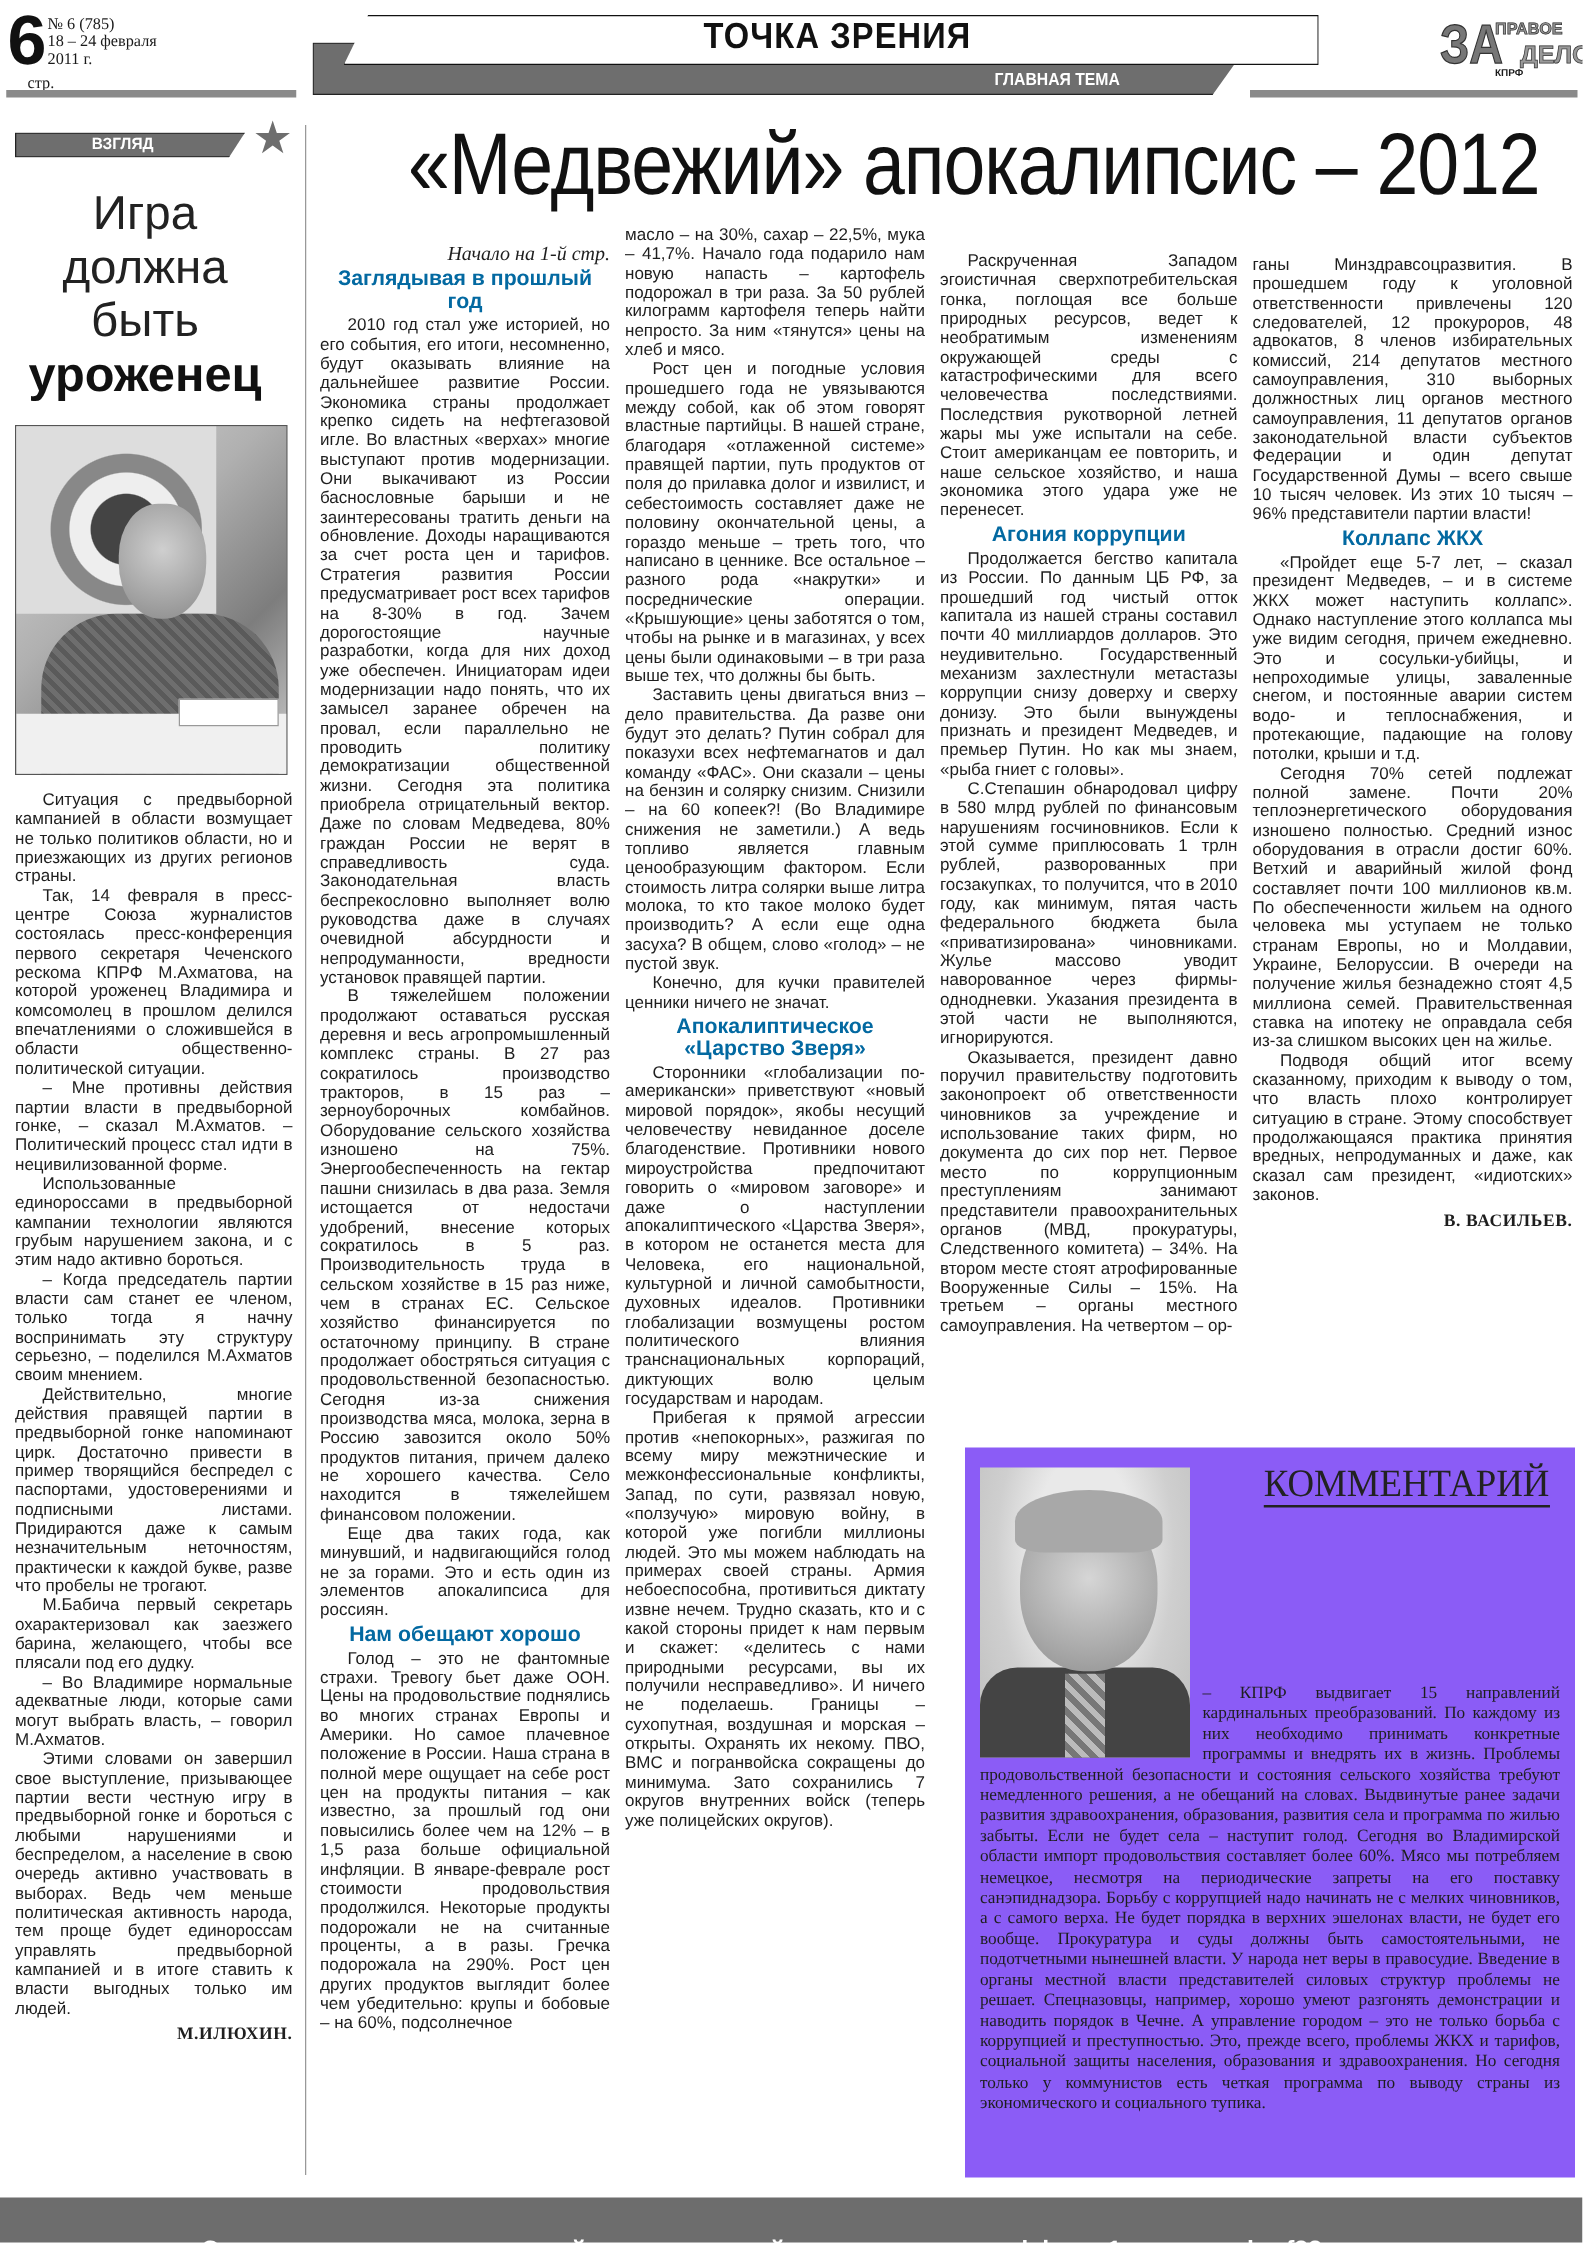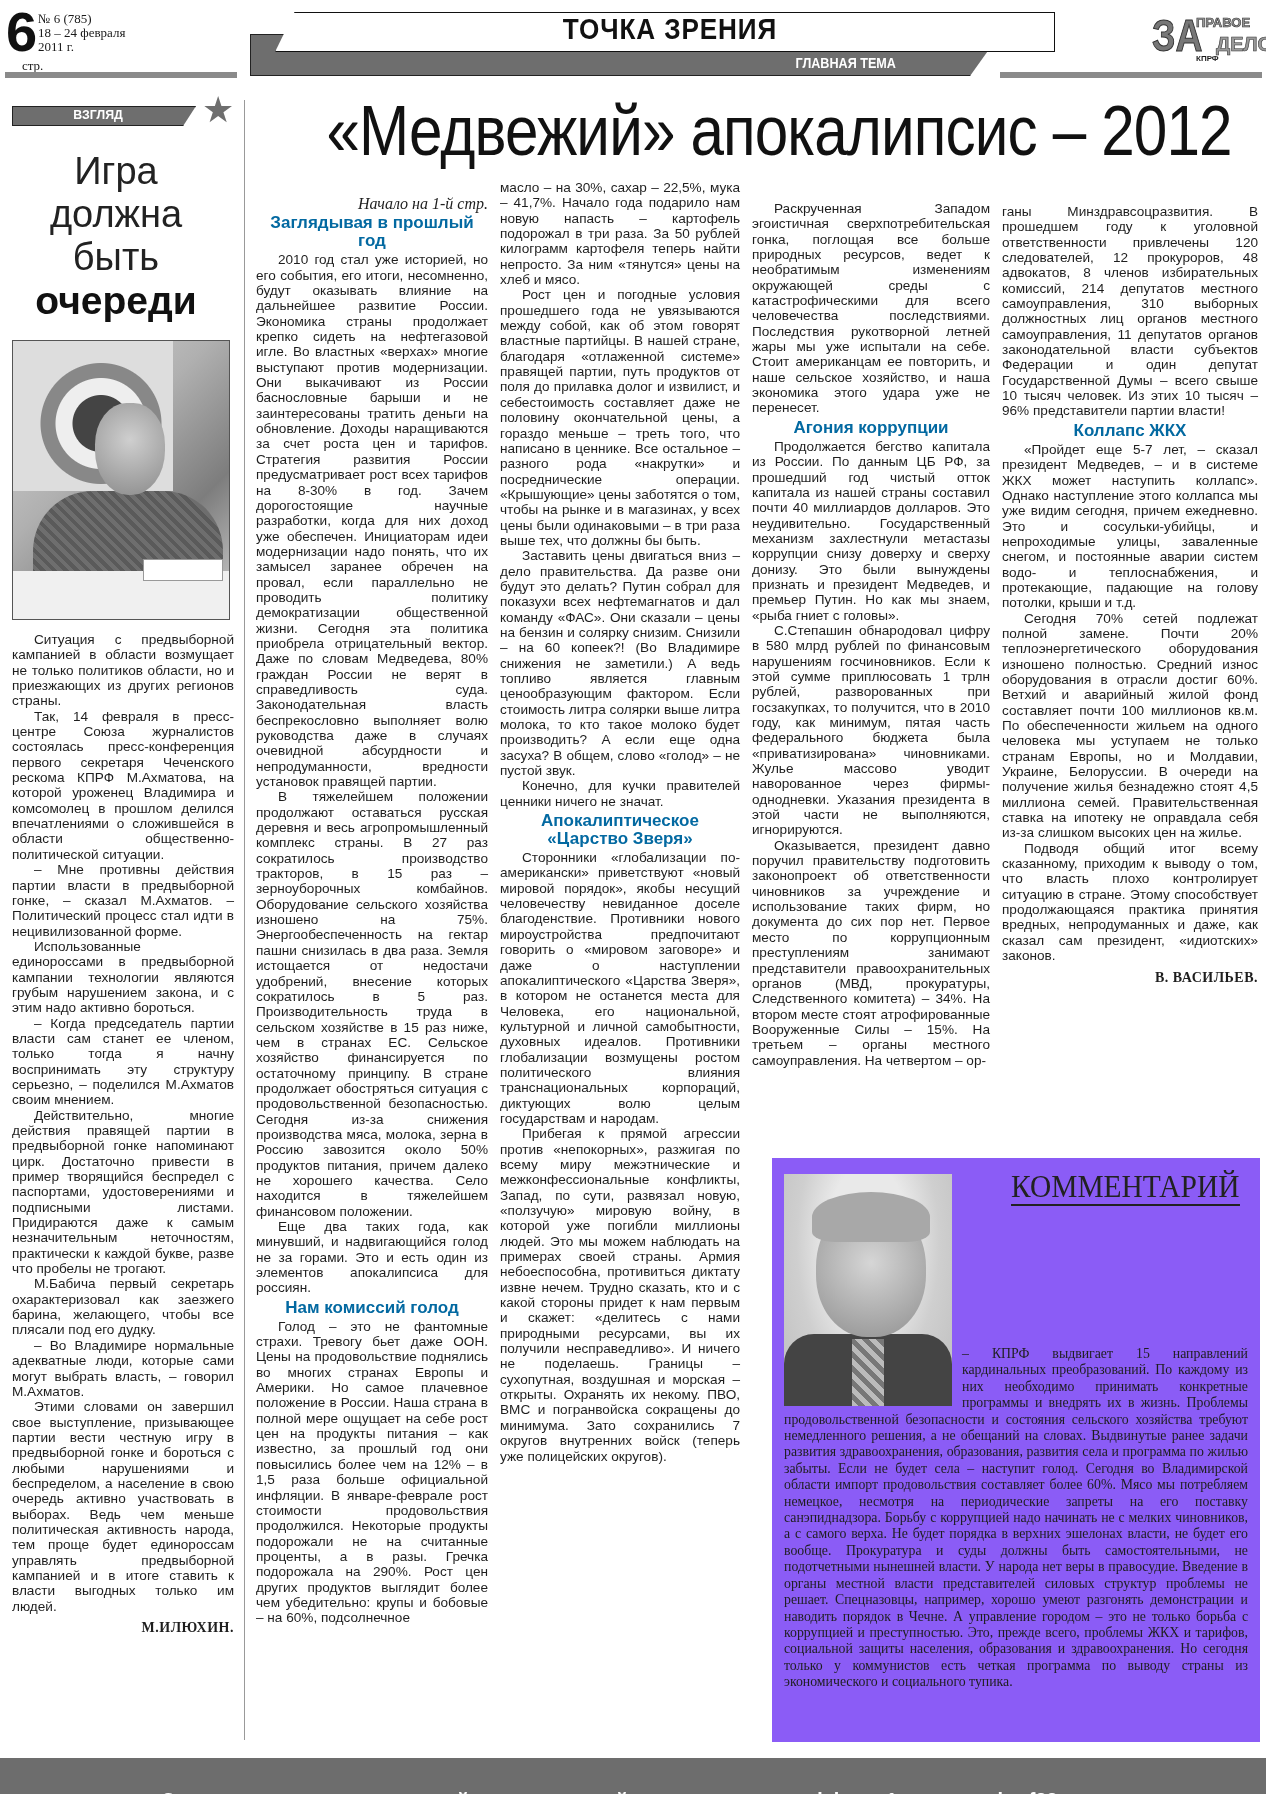--- a/index.html
+++ b/index.html
@@ -93,21 +93,21 @@
 </div>
 
 <div class="vzglyad-tag"></div>
 <div class="vzglyad-label">ВЗГЛЯД</div>
 <div class="star">★</div>
 
 <div class="left-headline">
   <div>Игра</div>
   <div>должна</div>
   <div>быть</div>
-  <b>очереди</b>
+  <b>уроженец</b>
 </div>
 
 <div class="photo1">
   <div class="poster"></div>
   <div class="man-body"></div>
   <div class="man-head"></div>
   <div class="desk"></div>
   <div class="nameplate"></div>
 </div>
 
@@ -127,21 +127,21 @@
 <div class="vrule"></div>
 
 <div class="main-headline">«Медвежий» апокалипсис – 2012</div>
 
 <div class="col col-1">
   <p class="continued">Начало на 1-й стр.</p>
   <h3>Заглядывая в прошлый год</h3>
   <p>2010 год стал уже историей, но его события, его итоги, несомненно, будут оказывать влияние на дальнейшее развитие России. Экономика страны продолжает крепко сидеть на нефтегазовой игле. Во властных «верхах» многие выступают против модернизации. Они выкачивают из России баснословные барыши и не заинтересованы тратить деньги на обновление. Доходы наращиваются за счет роста цен и тарифов. Стратегия развития России предусматривает рост всех тарифов на 8-30% в год. Зачем дорогостоящие научные разработки, когда для них доход уже обеспечен. Инициаторам идеи модернизации надо понять, что их замысел заранее обречен на провал, если параллельно не проводить политику демократизации общественной жизни. Сегодня эта политика приобрела отрицательный вектор. Даже по словам Медведева, 80% граждан России не верят в справедливость суда. Законодательная власть беспрекословно выполняет волю руководства даже в случаях очевидной абсурдности и непродуманности, вредности установок правящей партии.</p>
   <p>В тяжелейшем положении продолжают оставаться русская деревня и весь агропромышленный комплекс страны. В 27 раз сократилось производство тракторов, в 15 раз – зерноуборочных комбайнов. Оборудование сельского хозяйства изношено на 75%. Энергообеспеченность на гектар пашни снизилась в два раза. Земля истощается от недостачи удобрений, внесение которых сократилось в 5 раз. Производительность труда в сельском хозяйстве в 15 раз ниже, чем в странах ЕС. Сельское хозяйство финансируется по остаточному принципу. В стране продолжает обостряться ситуация с продовольственной безопасностью. Сегодня из-за снижения производства мяса, молока, зерна в Россию завозится около 50% продуктов питания, причем далеко не хорошего качества. Село находится в тяжелейшем финансовом положении.</p>
   <p>Еще два таких года, как минувший, и надвигающийся голод не за горами. Это и есть один из элементов апокалипсиса для россиян.</p>
-  <h3>Нам комиссий голод</h3>
+  <h3>Нам обещают хорошо</h3>
   <p>Голод – это не фантомные страхи. Тревогу бьет даже ООН. Цены на продовольствие поднялись во многих странах Европы и Америки. Но самое плачевное положение в России. Наша страна в полной мере ощущает на себе рост цен на продукты питания – как известно, за прошлый год они повысились более чем на 12% – в 1,5 раза больше официальной инфляции. В январе-феврале рост стоимости продовольствия продолжился. Некоторые продукты подорожали не на считанные проценты, а в разы. Гречка подорожала на 290%. Рост цен других продуктов выглядит более чем убедительно: крупы и бобовые – на 60%, подсолнечное</p>
 </div>
 
 <div class="col col-2">
   <p style="text-indent:0">масло – на 30%, сахар – 22,5%, мука – 41,7%. Начало года подарило нам новую напасть – картофель подорожал в три раза. За 50 рублей килограмм картофеля теперь найти непросто. За ним «тянутся» цены на хлеб и мясо.</p>
   <p>Рост цен и погодные условия прошедшего года не увязываются между собой, как об этом говорят властные партийцы. В нашей стране, благодаря «отлаженной системе» правящей партии, путь продуктов от поля до прилавка долог и извилист, и себестоимость составляет даже не половину окончательной цены, а гораздо меньше – треть того, что написано в ценнике. Все остальное – разного рода «накрутки» и посреднические операции. «Крышующие» цены заботятся о том, чтобы на рынке и в магазинах, у всех цены были одинаковыми – в три раза выше тех, что должны бы быть.</p>
   <p>Заставить цены двигаться вниз – дело правительства. Да разве они будут это делать? Путин собрал для показухи всех нефтемагнатов и дал команду «ФАС». Они сказали – цены на бензин и солярку снизим. Снизили – на 60 копеек?! (Во Владимире снижения не заметили.) А ведь топливо является главным ценообразующим фактором. Если стоимость литра солярки выше литра молока, то кто такое молоко будет производить? А если еще одна засуха? В общем, слово «голод» – не пустой звук.</p>
   <p>Конечно, для кучки правителей ценники ничего не значат.</p>
   <h3>Апокалиптическое «Царство Зверя»</h3>
   <p>Сторонники «глобализации по-американски» приветствуют «новый мировой порядок», якобы несущий человечеству невиданное доселе благоденствие. Противники нового мироустройства предпочитают говорить о «мировом заговоре» и даже о наступлении апокалиптического «Царства Зверя», в котором не останется места для Человека, его национальной, культурной и личной самобытности, духовных идеалов. Противники глобализации возмущены ростом политического влияния транснациональных корпораций, диктующих волю целым государствам и народам.</p>

